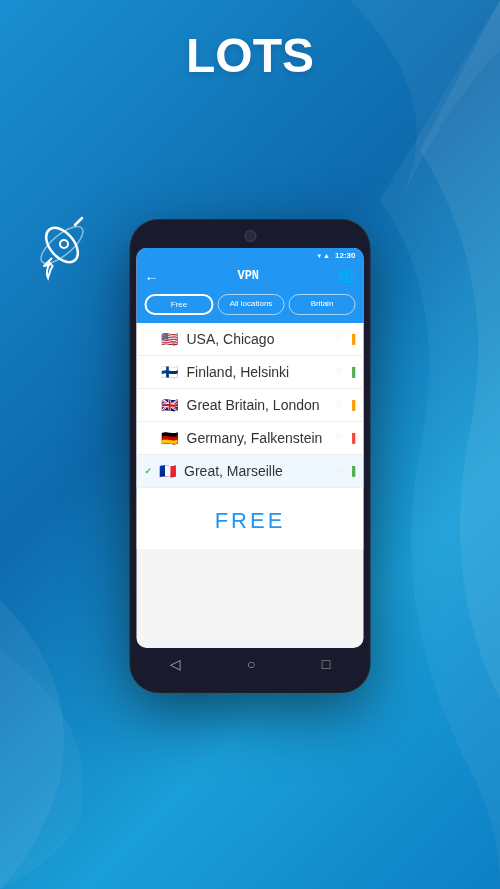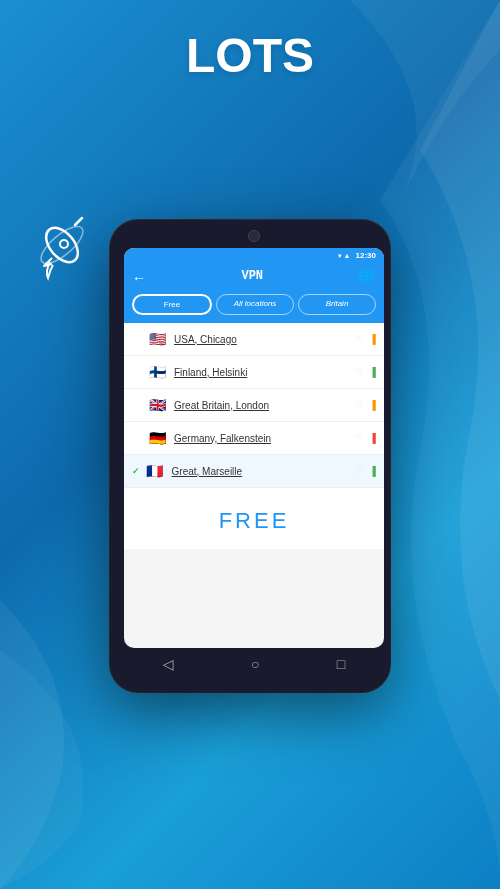--- a/index.html
+++ b/index.html
@@ -56,24 +56,24 @@
     
     .phone-wrapper {
       position: absolute;
       top: 220px;
       left: 50%;
       transform: translateX(-50%);
       z-index: 20;
     }
 
     .phone {
-      width: 280px;
+      width: 239px;
       background: #1a1a2e;
       border-radius: 28px;
-      padding: 10px 6px 16px 14px;
+      padding: 10px 6px 16px 6px;
       box-shadow: 0 20px 60px rgba(0,0,0,0.5), 0 0 0 1px #333;
       position: relative;
     }
 
     
     .phone-camera {
       width: 12px;
       height: 12px;
       background: #2a2a3e;
       border-radius: 50%;
@@ -155,21 +155,20 @@
     }
     .tab.active {
       background: #2196f3;
       color: white;
       border: 2px solid white;
     }
     .tab.inactive {
       background: transparent;
       color: white;
       border: 1px solid rgba(255,255,255,0.6);
-      font-style: italic;
     }
 
     
     .server-list {
       background: white;
     }
     .server-item {
       display: flex;
       align-items: center;
       padding: 8px 8px;
@@ -180,23 +179,22 @@
     .server-item.selected {
       background: #f0f8ff;
     }
     .flag {
       font-size: 14px;
       width: 20px;
       text-align: center;
     }
     .server-name {
       flex: 1;
-      font-size: 10px;
+      font-size: 14px;
       color: #333;
-      text-decoration: underline;
     }
     .heart-icon {
       color: #ddd;
       font-size: 9px;
     }
     .signal-icon {
       font-size: 9px;
     }
     .signal-green { color: #4caf50; }
     .signal-orange { color: #ff9800; }

